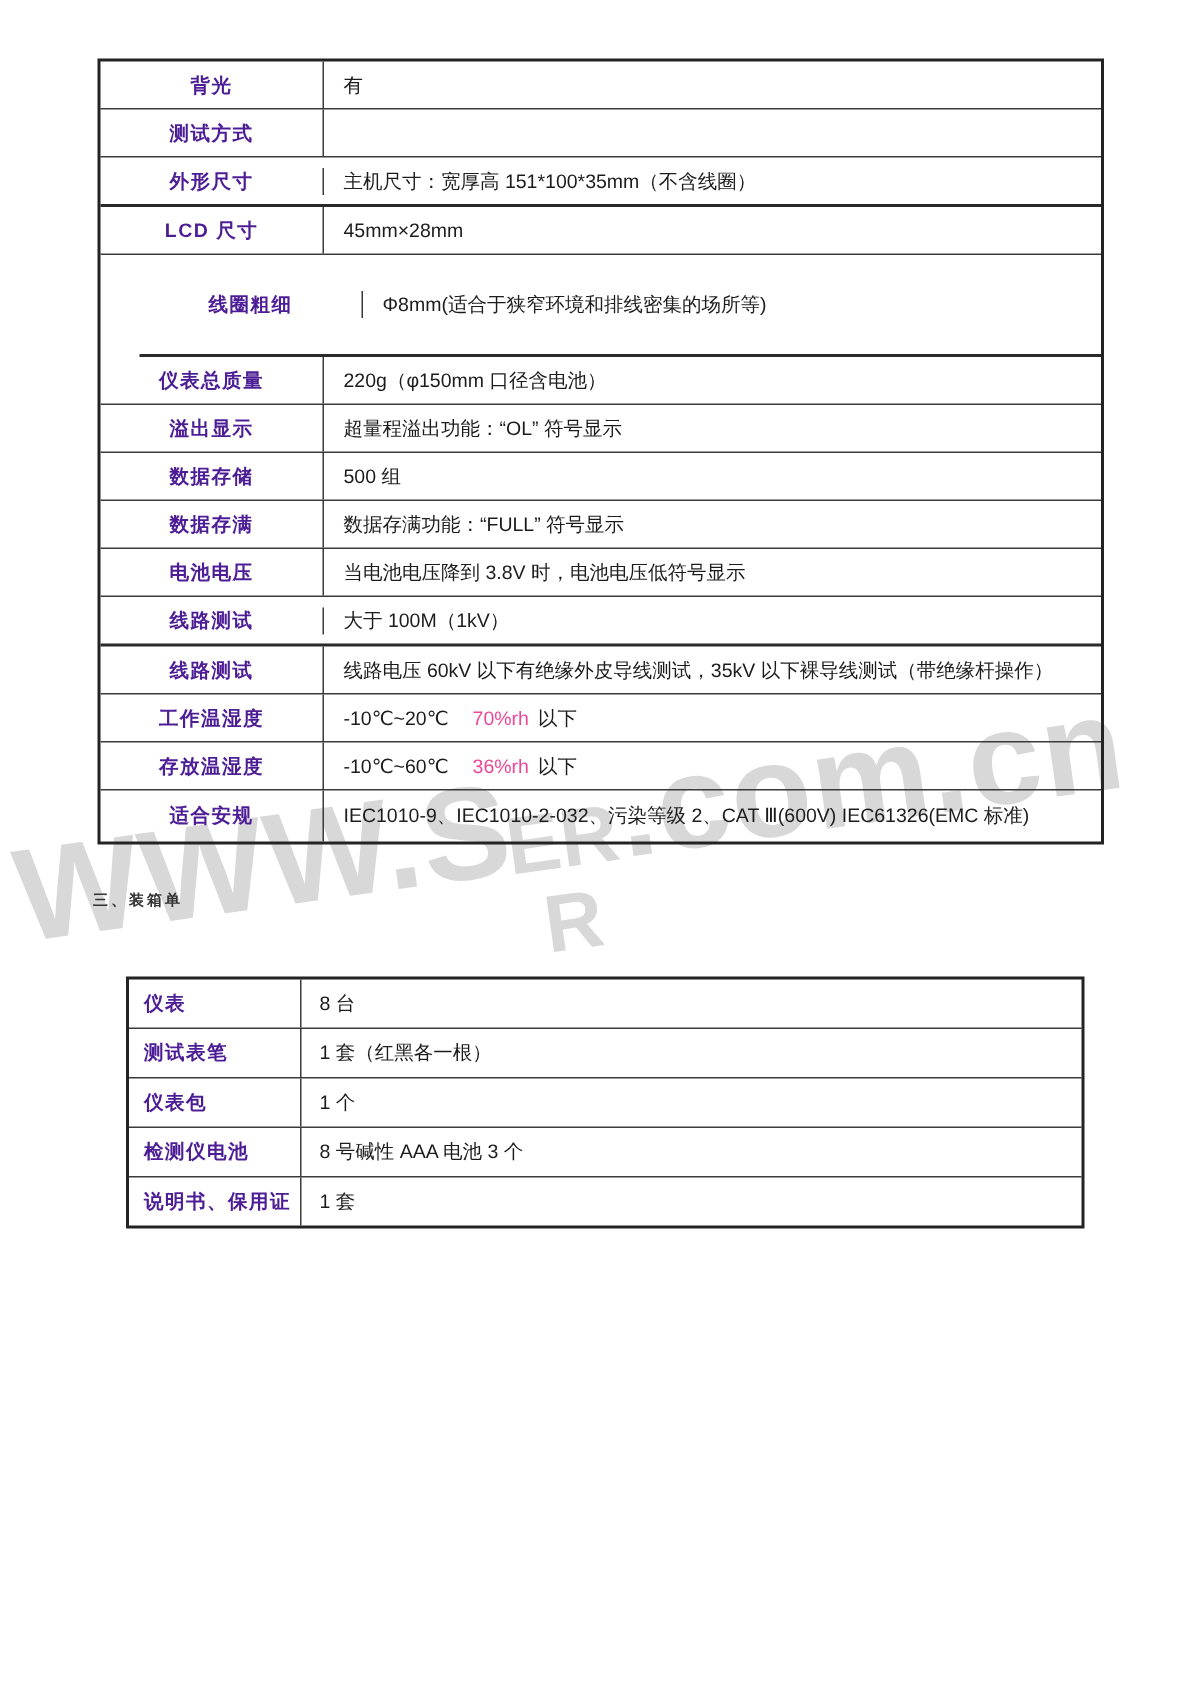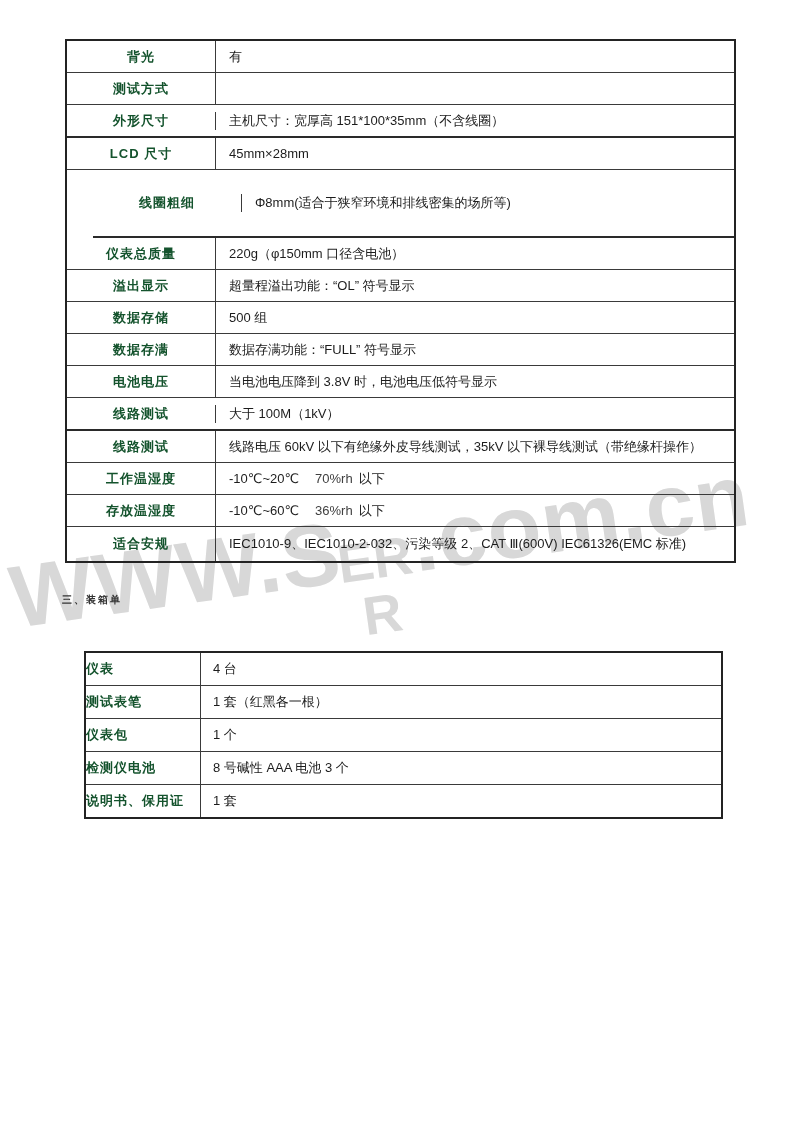--- a/index.html
+++ b/index.html
@@ -28,47 +28,47 @@
   .doc-table{
     position:absolute;z-index:1;box-sizing:border-box;
     border:2px solid #232323;background:transparent;
   }
   .row{display:flex;border-bottom:1px solid #3a3a3a;}
   .row:last-child{border-bottom:none;}
   .row.bb2{border-bottom-width:2px;border-bottom-color:#2a2a2a;align-items:center;}
   .cell-label{
     box-sizing:border-box;border-right:1px solid #3a3a3a;
     display:flex;align-items:center;
-    font-weight:bold;font-size:13px;color:#14532d;letter-spacing:1px;
+    font-weight:bold;font-size:13px;color:#4c1d95;letter-spacing:1px;
   }
   .cell-value{
     flex:1;display:flex;align-items:center;
     font-size:13px;white-space:nowrap;overflow:visible;
   }
 
   
   #spec-table{left:65px;top:39px;width:671px;}
   #spec-table .row{height:31px;}
   #spec-table .row.tall{height:66px;margin-left:26px;}
   #spec-table .row.lastrow{height:34px;}
   #spec-table .cell-label{width:149px;justify-content:center;}
   #spec-table .cell-value{padding-left:13px;}
-  .hum{color:#404040;margin-left:16px;}
+  .hum{color:#ec4899;margin-left:16px;}
   .hum-suffix{margin-left:6px;}
 
   
   .section-heading{
     position:absolute;left:62px;top:593px;z-index:1;
     font-weight:bold;font-size:10px;color:#333;letter-spacing:2px;
   }
 
   
   #packing-table{left:84px;top:651px;width:639px;}
   #packing-table .row{height:32px;}
-  #packing-table .cell-label{width:115px;justify-content:flex-start;}
+  #packing-table .cell-label{width:115px;padding-left:10px;justify-content:flex-start;}
   #packing-table .cell-value{padding-left:12px;}
 </style>
 </head>
 <body>
 
 <div class="watermark">
   <div class="wm-line" style="color: rgb(216, 216, 216);">
     <span>WWW.S</span><span class="wm-stack"><span>ER</span><span>R</span></span><span>.com.cn</span>
   </div>
 </div>
@@ -141,21 +141,21 @@
     <div class="cell-label">适合安规</div>
     <div class="cell-value">IEC1010-9、IEC1010-2-032、污染等级 2、CAT Ⅲ(600V) IEC61326(EMC 标准)</div>
   </div>
 </div>
 
 <div class="section-heading">三、装箱单</div>
 
 <div class="doc-table" id="packing-table">
   <div class="row">
     <div class="cell-label">仪表</div>
-    <div class="cell-value">4 台</div>
+    <div class="cell-value">8 台</div>
   </div>
   <div class="row">
     <div class="cell-label">测试表笔</div>
     <div class="cell-value">1 套（红黑各一根）</div>
   </div>
   <div class="row">
     <div class="cell-label">仪表包</div>
     <div class="cell-value">1 个</div>
   </div>
   <div class="row">

